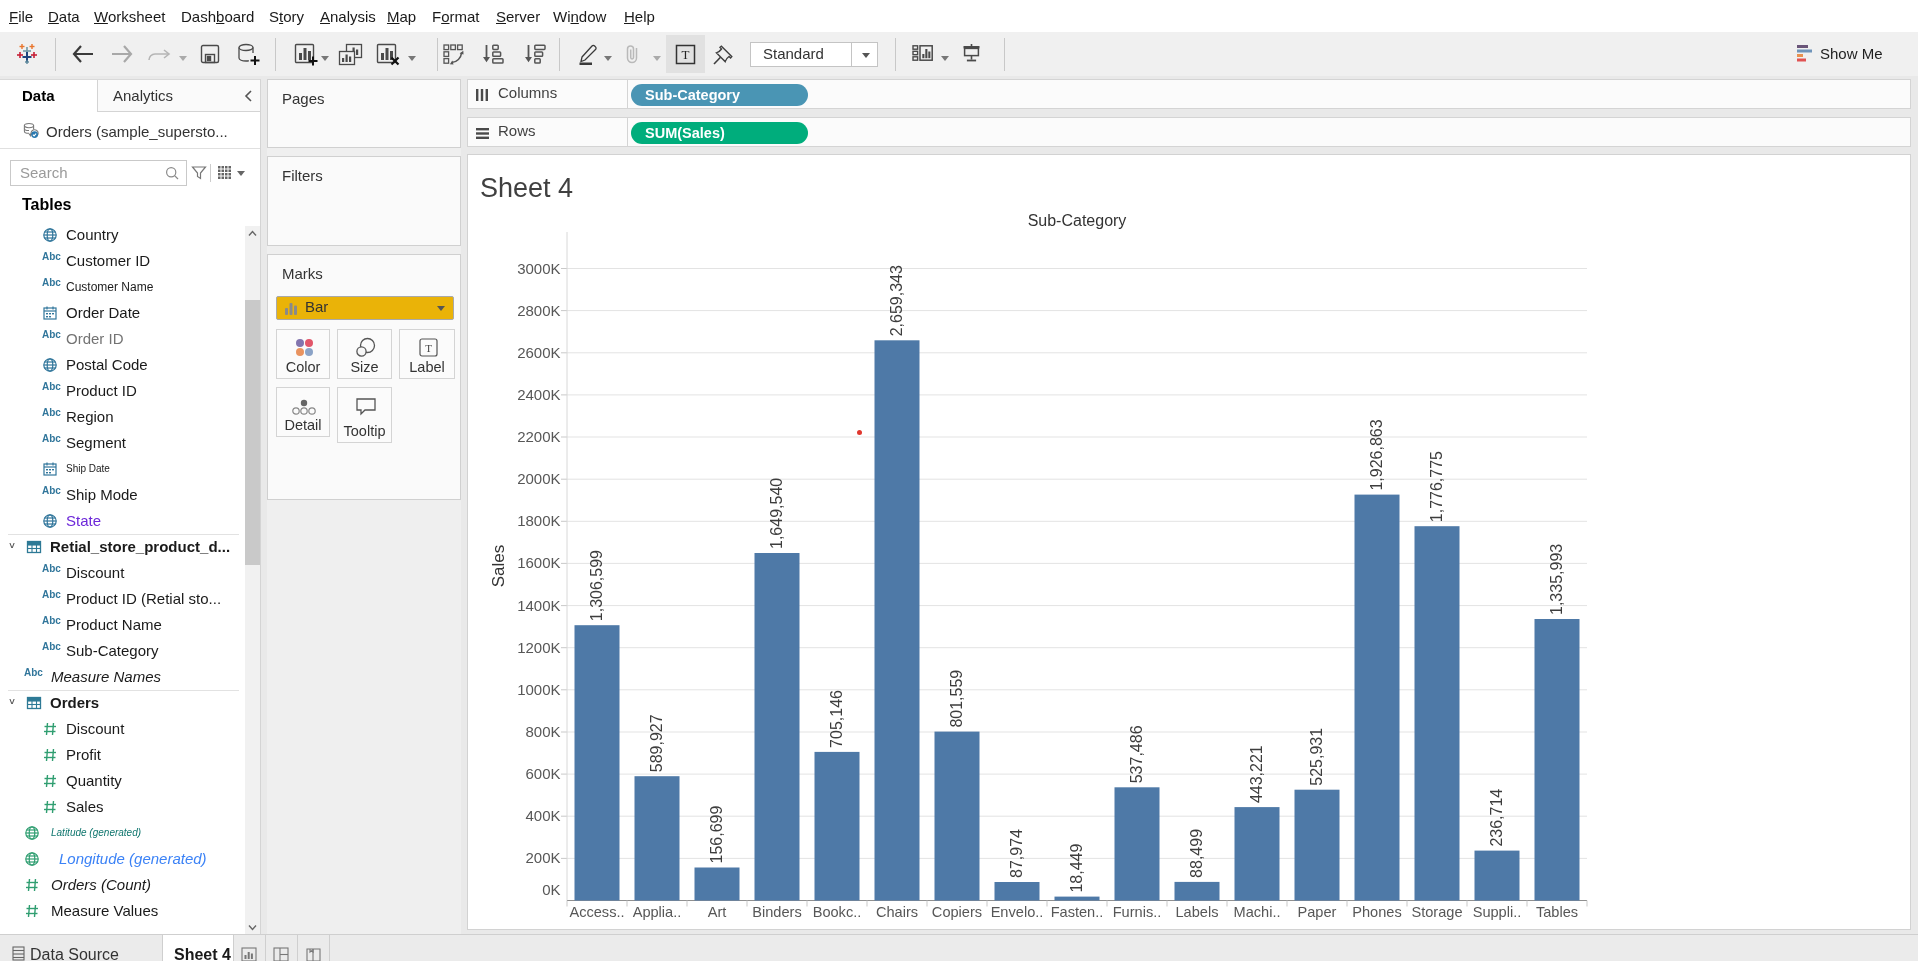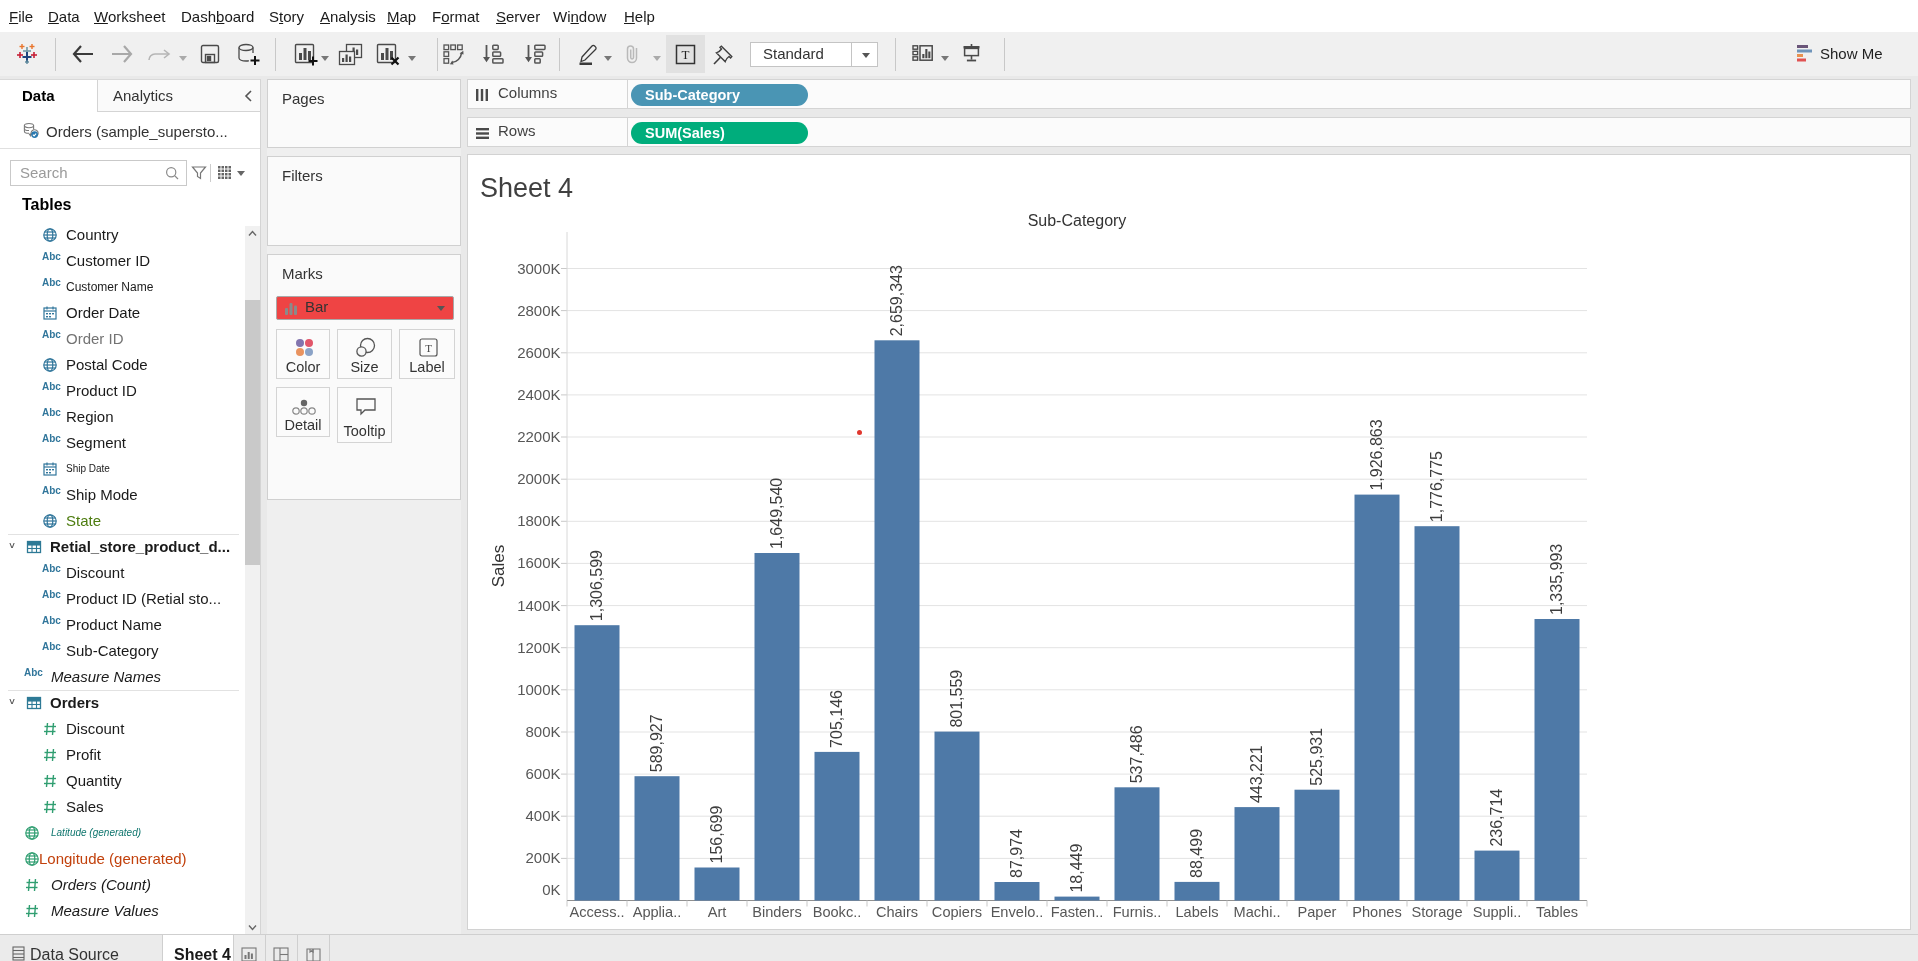--- a/index.html
+++ b/index.html
@@ -345,21 +345,21 @@
       <span style="position:absolute;left:66px;top:482px;height:24px;line-height:24px;font-size:15px;color:#1a1a1a;white-space:nowrap">Ship Mode</span>
 <span style="position:absolute;left:42px;top:512px;line-height:0"><svg width="16" height="16" viewBox="0 0 16 16">
           <g fill="none" stroke="#31769b" stroke-width="1.2">
             <circle cx="8" cy="8" r="6.2"></circle>
             <ellipse cx="8" cy="8" rx="2.8" ry="6.2"></ellipse>
             <line x1="1.8" y1="8" x2="14.2" y2="8"></line>
             <line x1="2.6" y1="5" x2="13.4" y2="5"></line>
             <line x1="2.6" y1="11" x2="13.4" y2="11"></line>
           </g>
         </svg></span>
-      <span style="position:absolute;left:66px;top:508px;height:24px;line-height:24px;font-size:15px;color:#4d7c0f;white-space:nowrap">State</span>
+      <span style="position:absolute;left:66px;top:508px;height:24px;line-height:24px;font-size:15px;color:#6d28d9;white-space:nowrap">State</span>
 <span style="position:absolute;left:8px;top:538px;font-size:11px;color:#555;transform:scaleY(0.8)">∨</span>
       <span style="position:absolute;left:26px;top:538px;line-height:0"><svg width="16" height="16" viewBox="0 0 16 16">
           <g fill="none" stroke="#2e7a96" stroke-width="1.3">
             <rect x="1.5" y="2.5" width="13" height="11"></rect>
           </g>
           <g stroke="#2e7a96" stroke-width="1.1">
             <line x1="1.5" y1="6" x2="14.5" y2="6"></line>
             <line x1="1.5" y1="9.5" x2="14.5" y2="9.5"></line>
             <line x1="6" y1="2.5" x2="6" y2="13.5"></line>
             <line x1="10.5" y1="2.5" x2="10.5" y2="13.5"></line>
@@ -439,39 +439,39 @@
       <span style="position:absolute;left:51px;top:820px;height:24px;line-height:24px;font-size:10px;color:#0f766e;font-style:italic;white-space:nowrap">Latitude (generated)</span>
 <span style="position:absolute;left:24px;top:850px;line-height:0"><svg width="16" height="16" viewBox="0 0 16 16">
           <g fill="none" stroke="#309e71" stroke-width="1.2">
             <circle cx="8" cy="8" r="6.2"></circle>
             <ellipse cx="8" cy="8" rx="2.8" ry="6.2"></ellipse>
             <line x1="1.8" y1="8" x2="14.2" y2="8"></line>
             <line x1="2.6" y1="5" x2="13.4" y2="5"></line>
             <line x1="2.6" y1="11" x2="13.4" y2="11"></line>
           </g>
         </svg></span>
-      <span style="position:absolute;left:39px;top:846px;height:24px;line-height:24px;font-size:15px;color:#c2410c;white-space:nowrap">Longitude (generated)</span>
+      <span style="position:absolute;left:59px;top:846px;height:24px;line-height:24px;font-size:15px;color:#3b82f6;font-style:italic;white-space:nowrap">Longitude (generated)</span>
 <span style="position:absolute;left:24px;top:876px;line-height:0"><svg width="16" height="16" viewBox="0 0 16 16">
           <g stroke="#309e71" stroke-width="1.4">
             <line x1="5.5" y1="2" x2="4.5" y2="14"></line>
             <line x1="11.5" y1="2" x2="10.5" y2="14"></line>
             <line x1="2.5" y1="5.5" x2="14" y2="5.5"></line>
             <line x1="2" y1="10.5" x2="13.5" y2="10.5"></line>
           </g>
         </svg></span>
       <span style="position:absolute;left:51px;top:872px;height:24px;line-height:24px;font-size:15px;color:#1a1a1a;font-style:italic;white-space:nowrap">Orders (Count)</span>
 <span style="position:absolute;left:24px;top:902px;line-height:0"><svg width="16" height="16" viewBox="0 0 16 16">
           <g stroke="#309e71" stroke-width="1.4">
             <line x1="5.5" y1="2" x2="4.5" y2="14"></line>
             <line x1="11.5" y1="2" x2="10.5" y2="14"></line>
             <line x1="2.5" y1="5.5" x2="14" y2="5.5"></line>
             <line x1="2" y1="10.5" x2="13.5" y2="10.5"></line>
           </g>
         </svg></span>
-      <span style="position:absolute;left:51px;top:898px;height:24px;line-height:24px;font-size:15px;color:#1a1a1a;font-style:italic;white-space:nowrap">Measure Values</span>
+      <span style="position:absolute;left:51px;top:898px;height:24px;line-height:24px;font-size:15px;color:#1a1a1a;white-space:nowrap">Measure Values</span>
 <div style="position:absolute;left:8px;right:22px;top:533px;border-top:1px solid #e2e2e2"></div>
 <div style="position:absolute;left:8px;right:22px;top:689px;border-top:1px solid #e2e2e2"></div>
  </div>
 
  <div style="position:absolute;left:245px;top:146px;width:15px;height:709px;background:#f1f1f1">
    <svg style="position:absolute;left:3px;top:4px" width="9" height="7" viewBox="0 0 9 7">
         <path d="M1 5.5 L4.5 1.5 L8 5.5" fill="none" stroke="#666" stroke-width="1.4"></path>
       </svg>
    <svg style="position:absolute;left:3px;bottom:4px" width="9" height="7" viewBox="0 0 9 7">
         <path d="M1 1.5 L4.5 5.5 L8 1.5" fill="none" stroke="#666" stroke-width="1.4"></path>
@@ -483,21 +483,21 @@
 <div class="abs" id="cards">
  <div class="card" style="top:77px;height:90px">
       <span class="cardlab" style="top:10px">Filters</span>
     </div>
  <div class="card" style="top:0;height:69px">
       <span class="cardlab" style="top:10px">Pages</span>
     </div>
  <div class="card" style="top:175px;height:246px">
       <span class="cardlab" style="top:10px">Marks</span>
 
-   <div style="position:absolute;left:8px;top:41px;width:178px;height:24px;background:#ef4444;border:1px solid #a9a9a9;border-radius:2px">
+   <div style="position:absolute;left:8px;top:41px;width:178px;height:24px;background:#eab308;border:1px solid #a9a9a9;border-radius:2px">
      <svg style="position:absolute;left:8px;top:6px" width="13" height="12" viewBox="0 0 13 12">
           <g fill="#8a8a8a">
             <rect x="0" y="5" width="3" height="7" rx="1"></rect>
             <rect x="4.5" y="0" width="3" height="12" rx="1"></rect>
             <rect x="9" y="2.5" width="3" height="9.5" rx="1"></rect>
           </g>
         </svg>
      <span style="position:absolute;left:28px;top:1px;font-size:15px;color:#333">Bar</span>
      <div class="dd" style="right:8px;top:9px;border-top-color:#555"></div>
    </div>

